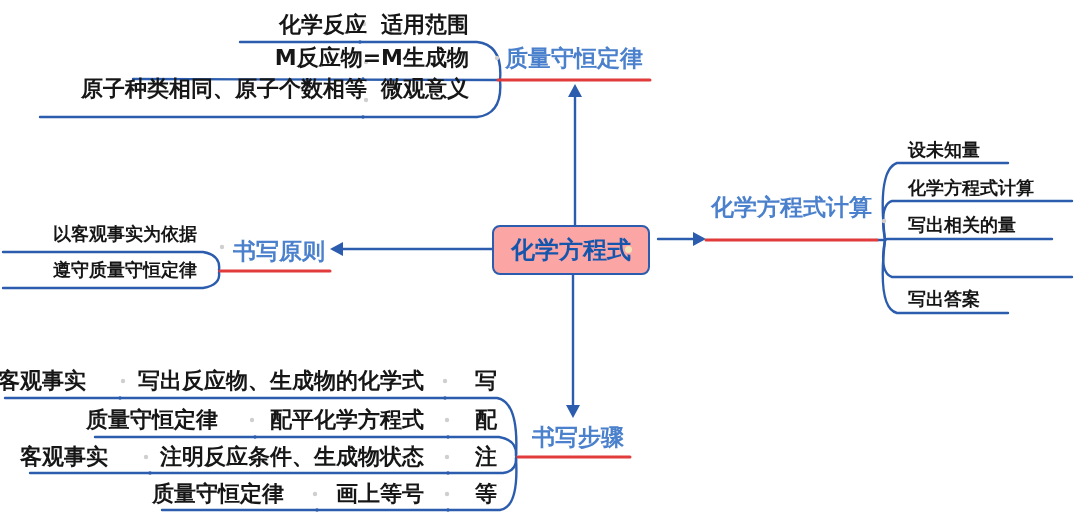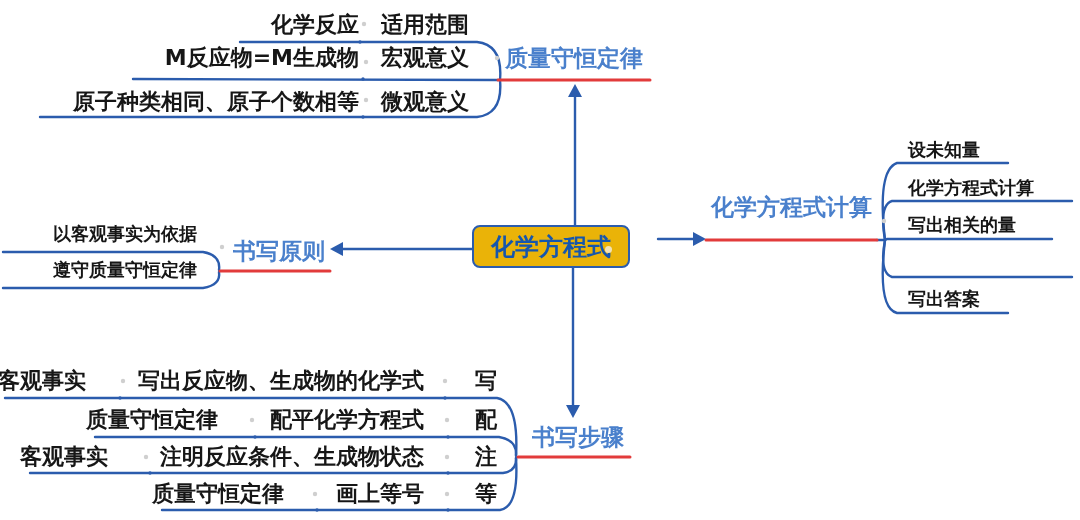--- a/index.html
+++ b/index.html
@@ -32,29 +32,29 @@
   }
   .flex-row {
     position: absolute;
     display: flex;
     align-items: flex-start;
     white-space: nowrap;
   }
   .flex-row .cell { font-weight: 700; font-size: 22px; line-height: 26px; color: #161616; }
   .gap32 { margin-left: 52px; }
   .gap51 { margin-left: 51px; }
-  .gap33 { margin-left: 22px; }
+  .gap33 { margin-left: 14px; }
 
   #center-topic {
     position: absolute;
-    left: 472px; top: 225px;
-    width: 158px; height: 43px;
+    left: 492px; top: 225px;
+    width: 158px; height: 50px;
     border: 2.5px solid #2b5cad;
     border-radius: 8px;
-    background: #eab308;
+    background: #fca5a5;
     display: flex; align-items: center; justify-content: center;
     font-weight: 700; font-size: 24px; color: #1556ad;
   }
   #center-topic .mark-dot {
     position: absolute;
     right: 16px; top: 19px;
     width: 7px; height: 7px;
     border-radius: 50%;
     background: #f1e2b6;
   }
@@ -148,23 +148,22 @@
   </div>
 
   <div class="topic-label" style="left:505px; top:45px;">质量守恒定律</div>
 
   <div class="flex-row" style="right:611px; top:12px;">
     <span class="cell">化学反应</span>
     <span class="cell gap33">适用范围</span>
   </div>
   <div class="flex-row" style="right:611px; top:45px;justify-content:space-between;">
     <span class="cell">M反应物=M生成物</span>
-    <span class="cell gap33">宏观意义</span>
-  </div>
-  <div class="flex-row" style="right:611px; top:89px;justify-content:center;">
+  </div>
+  <div class="flex-row" style="right:611px; top:76px;justify-content:center;">
     <span class="cell">原子种类相同、原子个数相等</span>
     <span class="cell gap33">微观意义</span>
   </div>
 
   <div class="topic-label" style="left:711px; top:194px;">化学方程式计算</div>
 
   <div class="node-text" style="left:908px; top:137px;">设未知量</div>
   <div class="node-text" style="left:908px; top:175px;">化学方程式计算</div>
   <div class="node-text" style="left:908px; top:212px;">写出相关的量</div>
   <div class="node-text" style="left:908px; top:286px;">写出答案</div>

